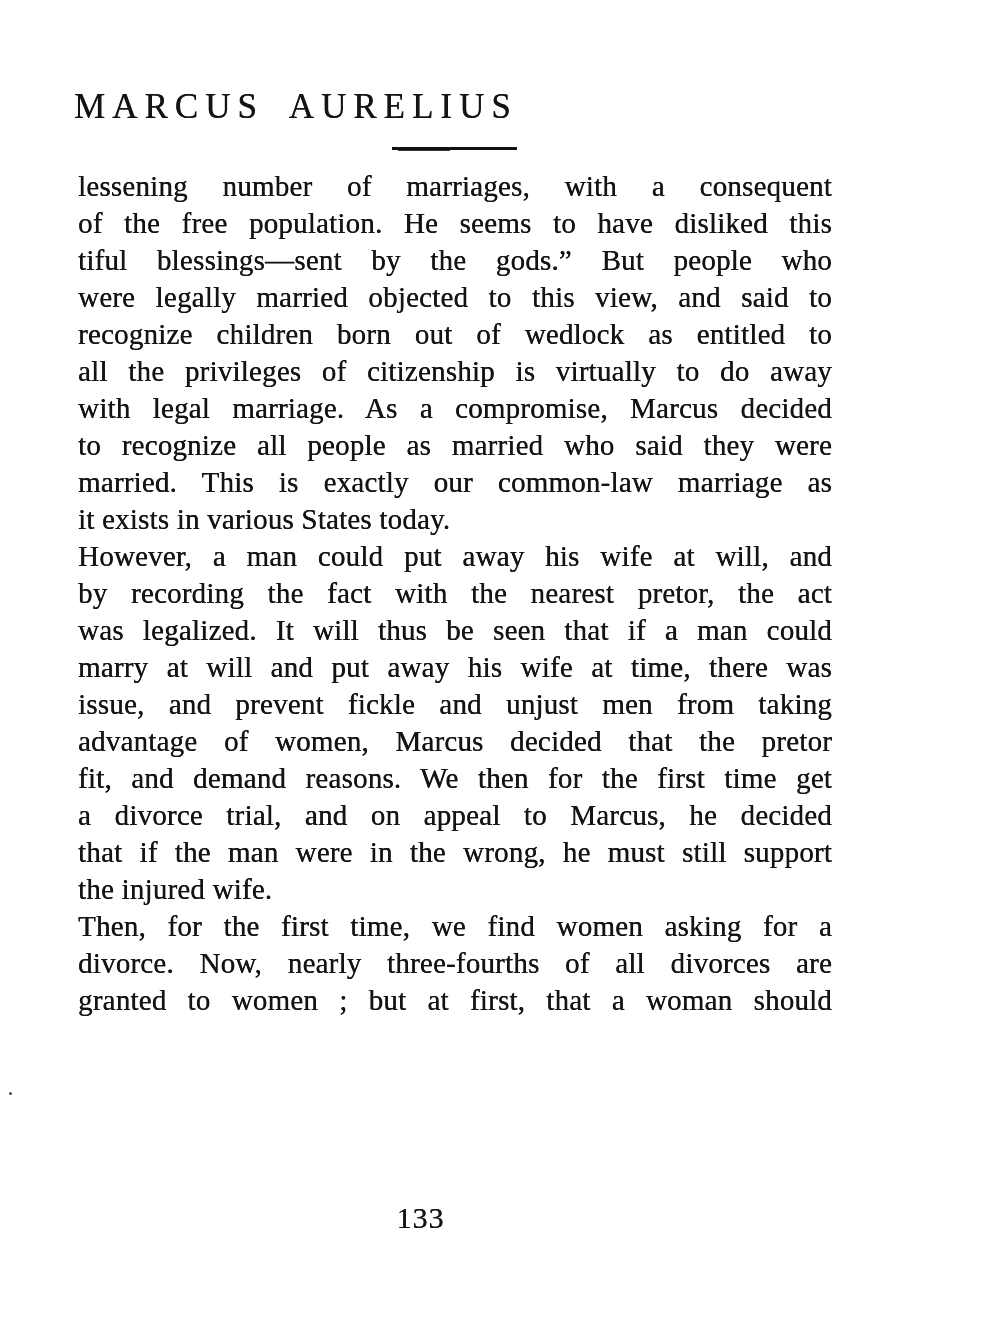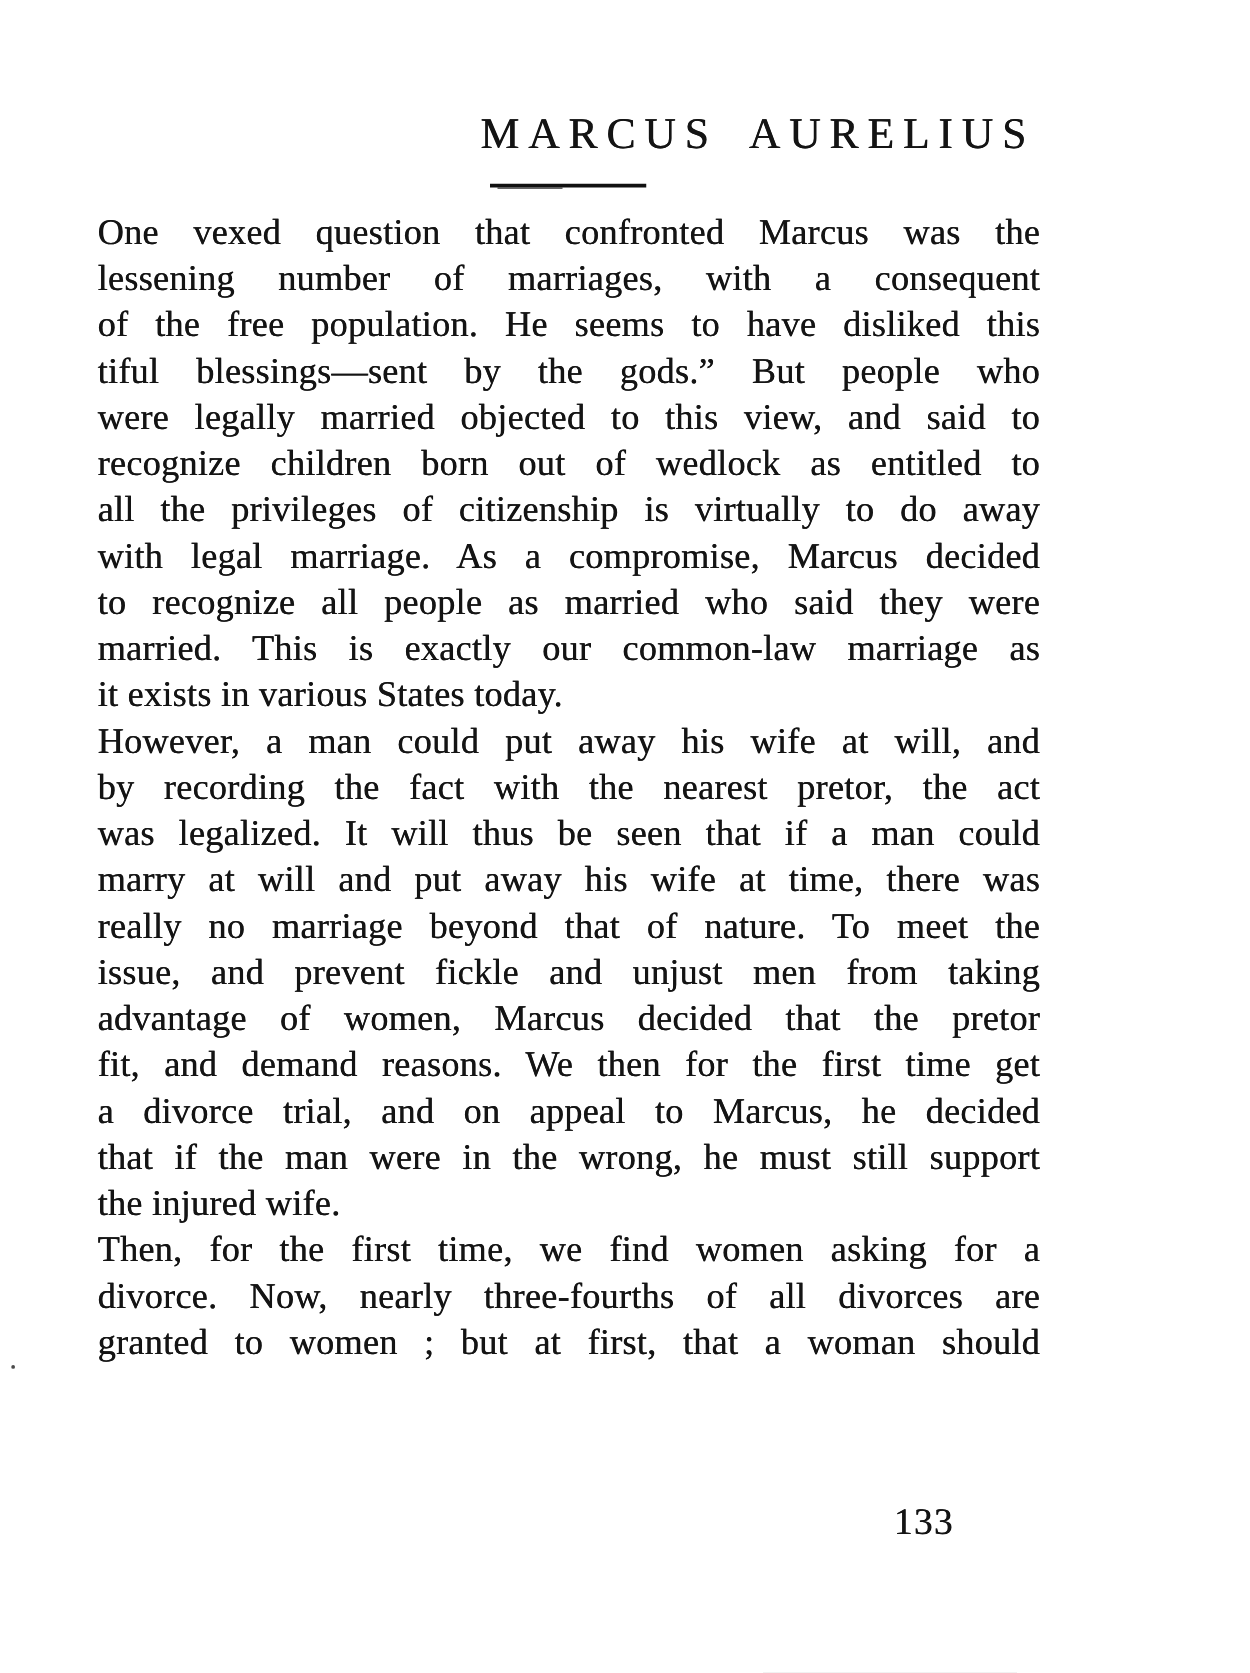--- a/index.html
+++ b/index.html
@@ -14,21 +14,21 @@
     background: #ffffff;
     overflow: hidden;
     font-family: "Liberation Serif", "DejaVu Serif", serif;
     color: #141414;
   }
   .title {
     position: absolute;
     top: 89px;
     left: 78px;
     width: 754px;
-    text-align: right;
+    text-align: left;
     font-size: 35px;
     line-height: 35px;
     letter-spacing: 7px;
     word-spacing: 11px;
     white-space: nowrap;
     transform: translateX(-4px);
     text-shadow: 0.3px 0 0 currentColor;
   }
   .title-rule {
     position: absolute;
@@ -67,21 +67,21 @@
     text-align: left;
     text-align-last: left;
   }
   .page-number {
     position: absolute;
     top: 1199px;
     left: 78px;
     width: 754px;
     padding-right: 69px;
     box-sizing: border-box;
-    text-align: right;
+    text-align: center;
     font-size: 30px;
     line-height: 37px;
     letter-spacing: 1px;
     text-shadow: 0.3px 0 0 currentColor;
   }
   .speck {
     position: absolute;
     top: 1092px;
     left: 9px;
     width: 3px;
@@ -92,36 +92,34 @@
 </style>
 </head>
 <body>
 
 <div class="page">
   <div class="title">MARCUS AURELIUS</div>
 
   <div class="title-rule"></div>
 
   <div class="body-text">
-      <div class="line">One vexed question that confronted Marcus was the</div>
       <div class="line">lessening number of marriages, with a consequent</div>
       <div class="line">of the free population. He seems to have disliked this</div>
       <div class="line">tiful blessings—sent by the gods.” But people who</div>
       <div class="line">were legally married objected to this view, and said to</div>
       <div class="line">recognize children born out of wedlock as entitled to</div>
       <div class="line">all the privileges of citizenship is virtually to do away</div>
       <div class="line">with legal marriage. As a compromise, Marcus decided</div>
       <div class="line">to recognize all people as married who said they were</div>
       <div class="line">married. This is exactly our common-law marriage as</div>
       <div class="line short">it exists in various States today.</div>
       <div class="line">However, a man could put away his wife at will, and</div>
       <div class="line">by recording the fact with the nearest pretor, the act</div>
       <div class="line">was legalized. It will thus be seen that if a man could</div>
       <div class="line">marry at will and put away his wife at time, there was</div>
-      <div class="line">really no marriage beyond that of nature. To meet the</div>
       <div class="line">issue, and prevent fickle and unjust men from taking</div>
       <div class="line">advantage of women, Marcus decided that the pretor</div>
       <div class="line">fit, and demand reasons. We then for the first time get</div>
       <div class="line">a divorce trial, and on appeal to Marcus, he decided</div>
       <div class="line">that if the man were in the wrong, he must still support</div>
       <div class="line short">the injured wife.</div>
       <div class="line">Then, for the first time, we find women asking for a</div>
       <div class="line">divorce. Now, nearly three-fourths of all divorces are</div>
       <div class="line">granted to women ; but at first, that a woman should</div>
     </div>

